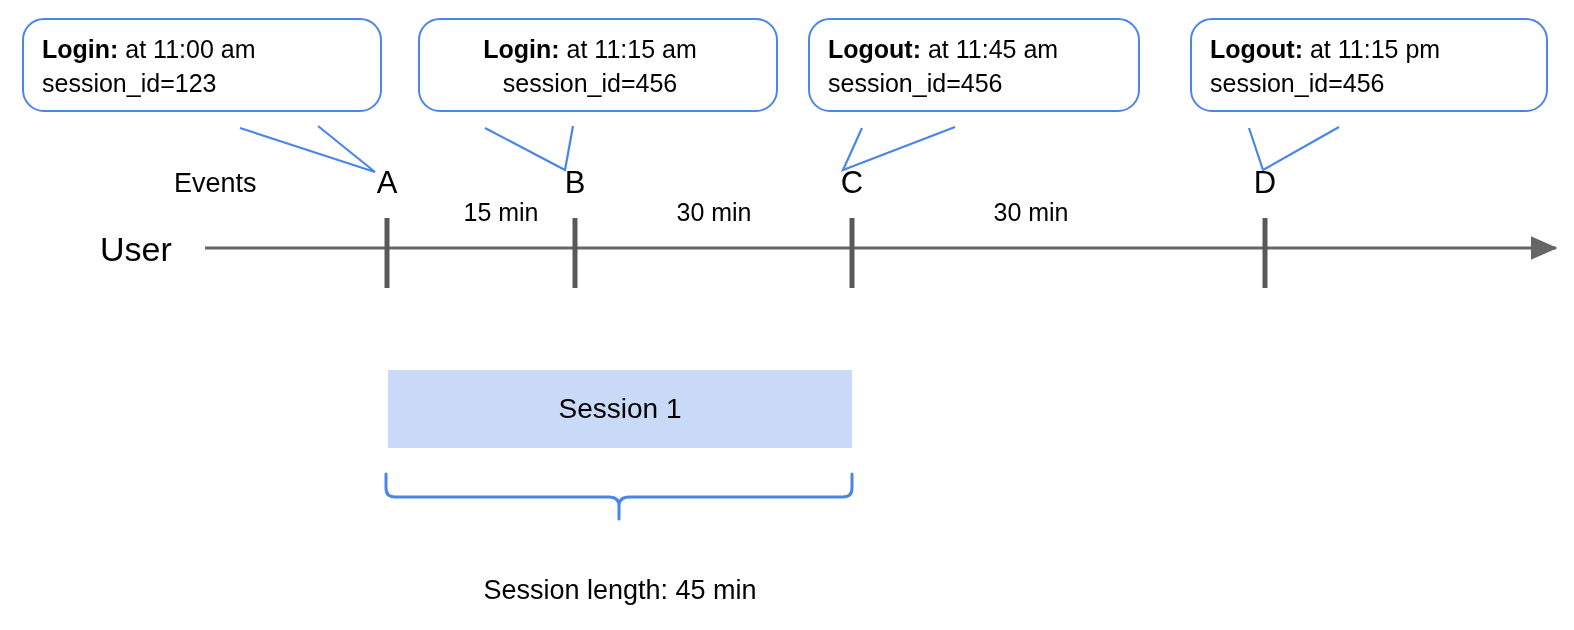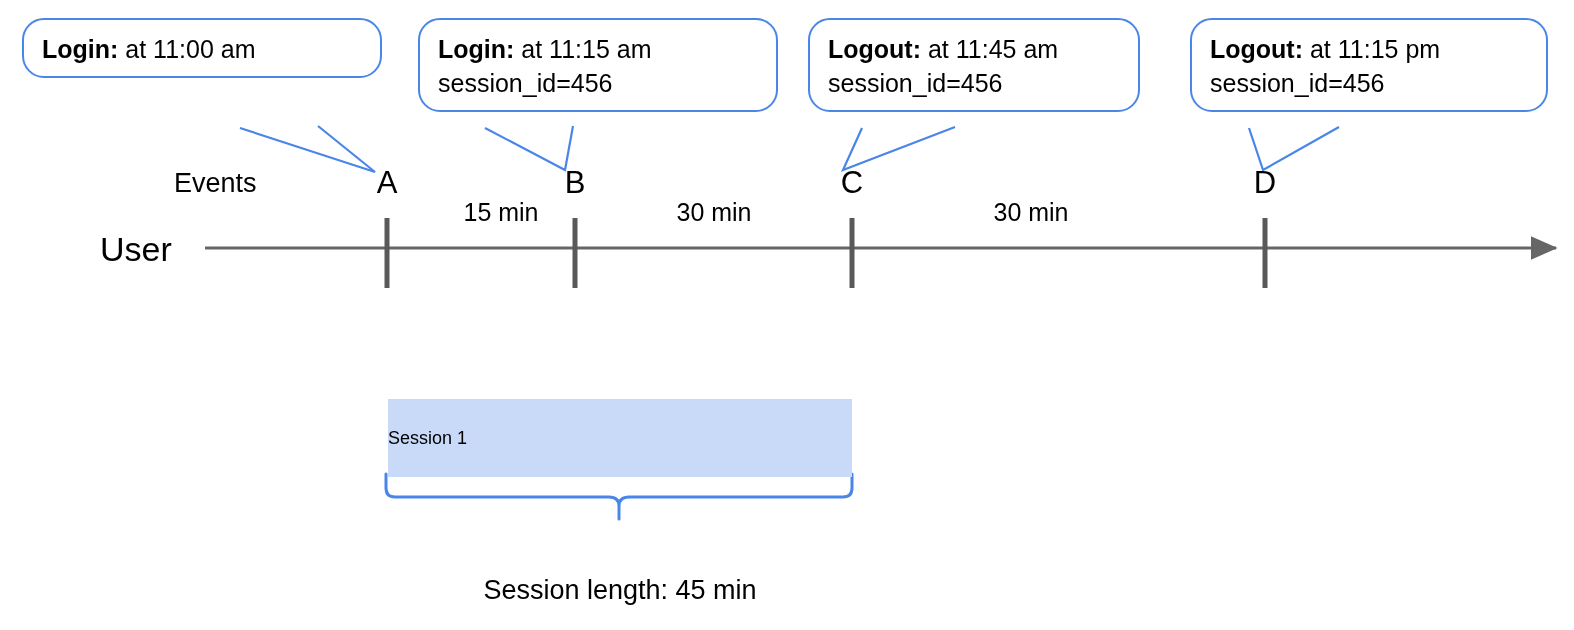--- a/index.html
+++ b/index.html
@@ -58,23 +58,23 @@
     color: #000000;
     transform: translateX(-50%);
   }
 
   
   .session-bar {
     position: absolute;
     background: #c9daf8;
     display: flex;
     align-items: center;
-    font-size: 18px;
+    justify-content: center;
+    font-size: 28px;
     color: #000000;
-    margin-top: 29px;
   }
 
   .caption {
     position: absolute;
     font-size: 27px;
     color: #000000;
     white-space: nowrap;
     transform: translateX(-50%);
   }
 </style>
@@ -114,23 +114,24 @@
              L 619 519
              L 619 506
              Q 619 497 629 497
              L 843 497
              Q 852 497 852 488
              L 852 474" fill="none" stroke="#4a86e8" stroke-width="3" stroke-linecap="round" stroke-linejoin="round"></path>
   </svg>
 
   <div class="callout" style="left:22px; top:18px; width:360px;">
     <span class="ln"><b>Login:</b><span> at 11:00 am</span></span>
+    <span class="ln">session_id=123</span>
   </div>
 
-  <div class="callout" style="left:418px; top:18px; width:360px;">
+  <div class="callout" style="left:418px; top:18px; width:360px;text-align:center;">
     <span class="ln"><b>Login:</b><span> at 11:15 am</span></span>
     <span class="ln">session_id=456</span>
   </div>
 
   <div class="callout" style="left:808px; top:18px; width:332px;">
     <span class="ln"><b>Logout:</b><span> at 11:45 am</span></span>
     <span class="ln">session_id=456</span>
   </div>
 
   <div class="callout" style="left:1190px; top:18px; width:358px;">

